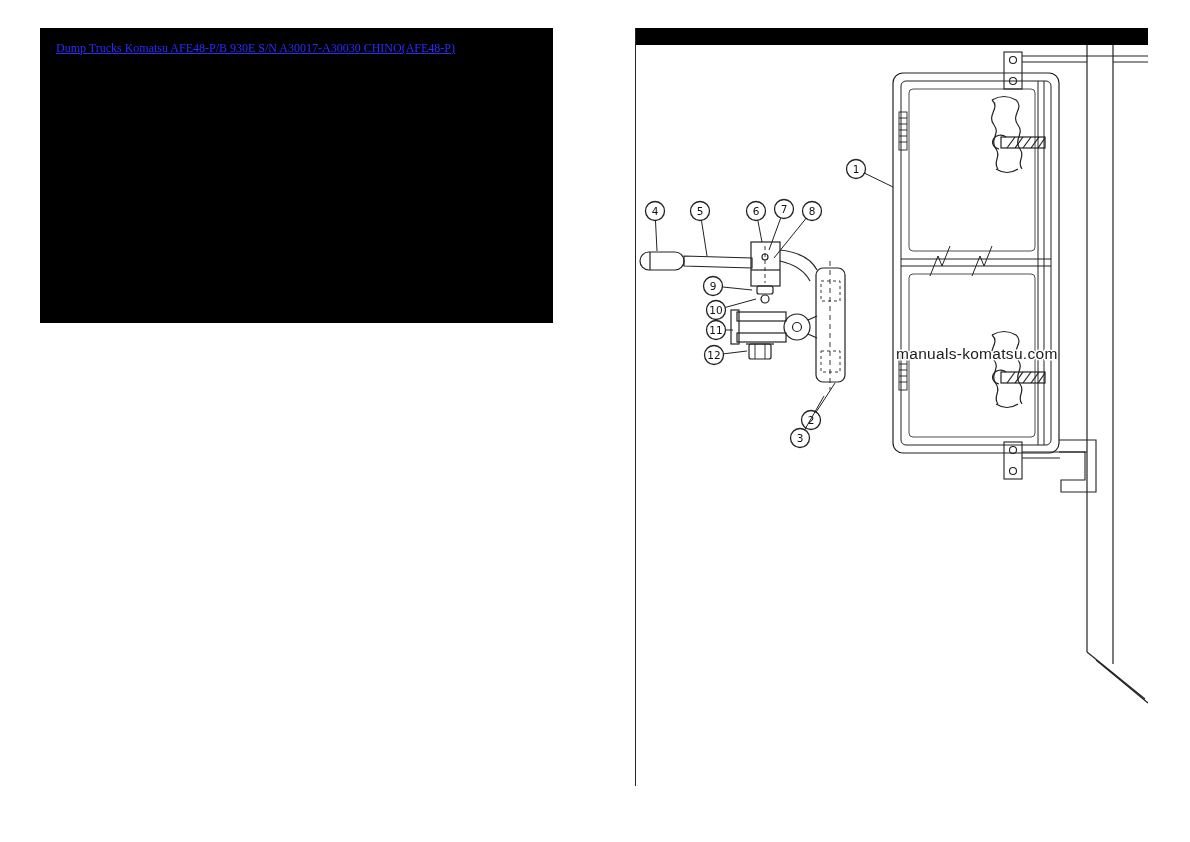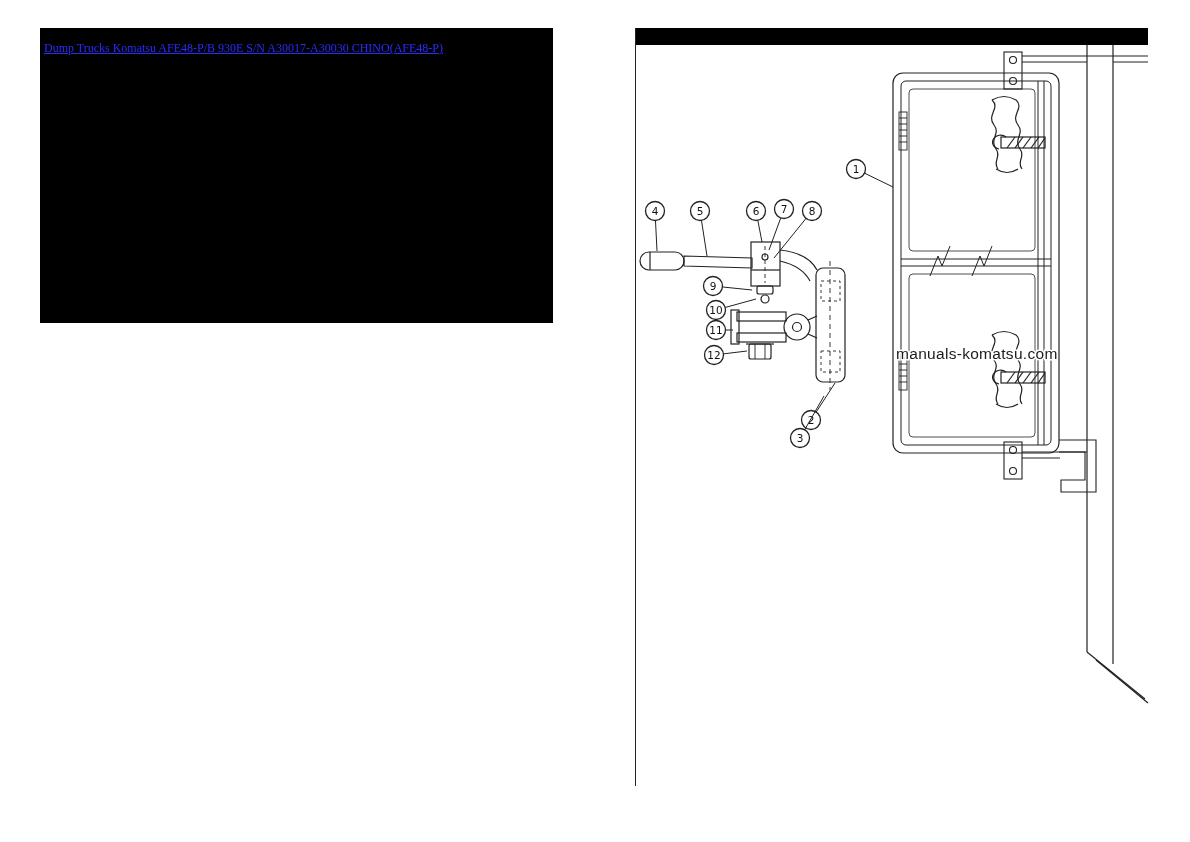--- a/index.html
+++ b/index.html
@@ -1,18 +1,18 @@
 <!DOCTYPE html>
 <html><head>
 <meta charset="utf-8">
 <style>
   html,body{margin:0;padding:0;background:#ffffff;}
   .page{position:relative;width:1190px;height:842px;background:#ffffff;overflow:hidden;font-family:"Liberation Sans",sans-serif;}
   .left-panel{position:absolute;left:40px;top:28px;width:513px;height:295px;background:#000;z-index:2;}
-  .manual-link{display:inline-block;margin:13px 0 0 4px;font:12px "Liberation Serif",serif;text-decoration:underline;cursor:pointer;white-space:nowrap;}
+  .manual-link{display:inline-block;margin:13px 0 0 16px;font:12px "Liberation Serif",serif;text-decoration:underline;cursor:pointer;white-space:nowrap;}
   .diagram-svg{position:absolute;left:0;top:0;z-index:1;}
   .leader{stroke:#222;stroke-width:1;fill:none;}
   .bubble{fill:#fff;stroke:#222;stroke-width:1.3;}
   .bubble-num{font:10.5px "DejaVu Sans",sans-serif;text-anchor:middle;fill:#111;}
   .wm{font:15.5px "Liberation Sans",sans-serif;fill:#1b1b1b;stroke:#fff;stroke-width:3px;paint-order:stroke;letter-spacing:.3px;}
 </style>
 </head>
 <body>
 
 <div class="page">

